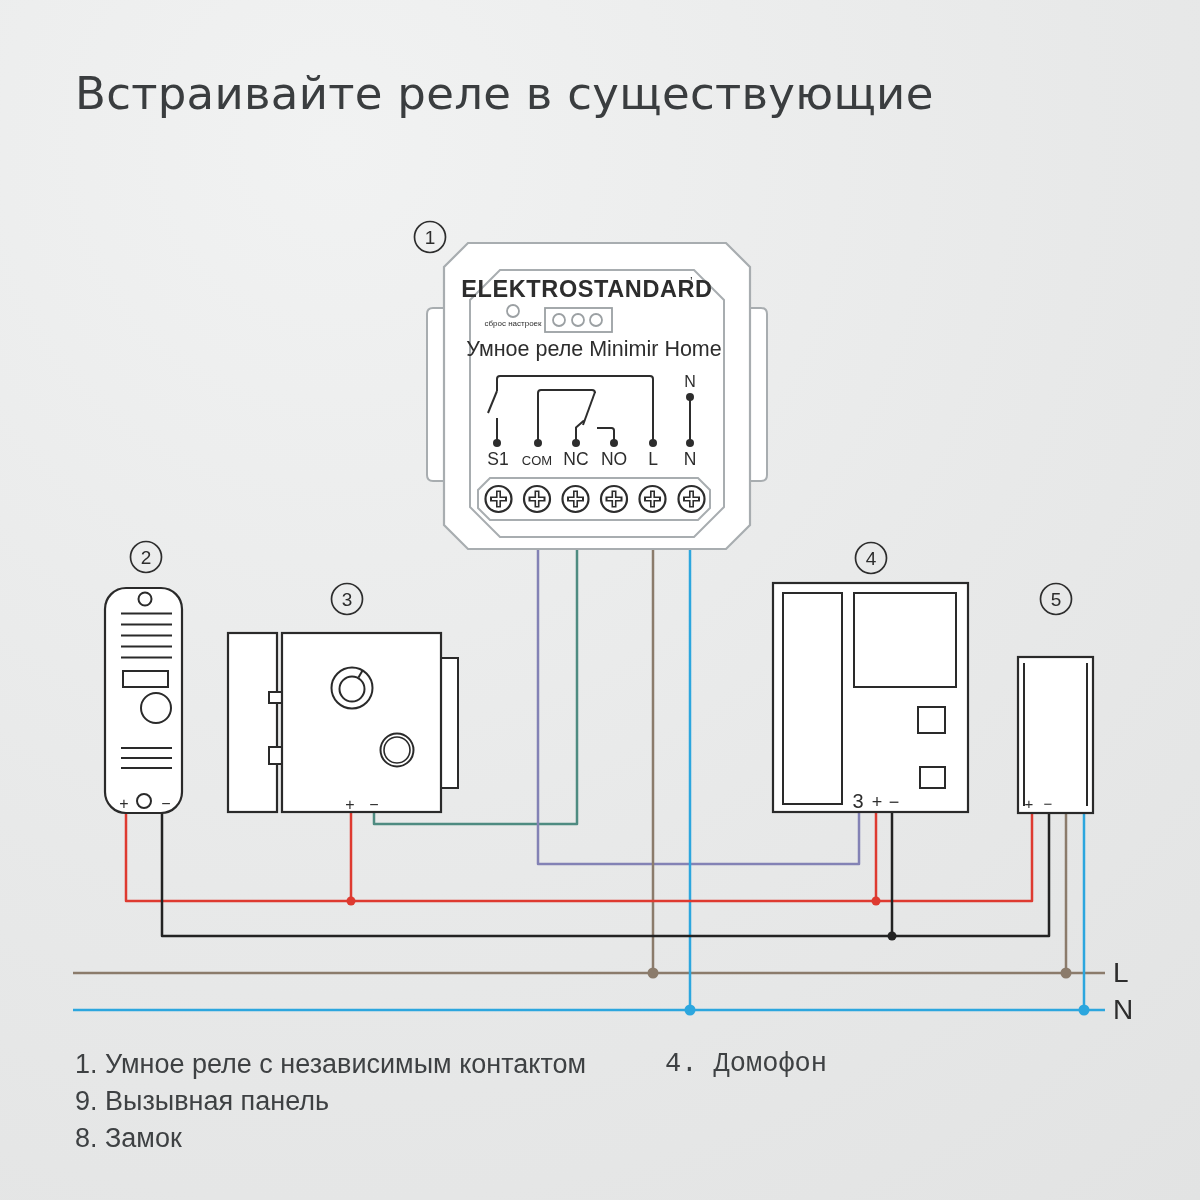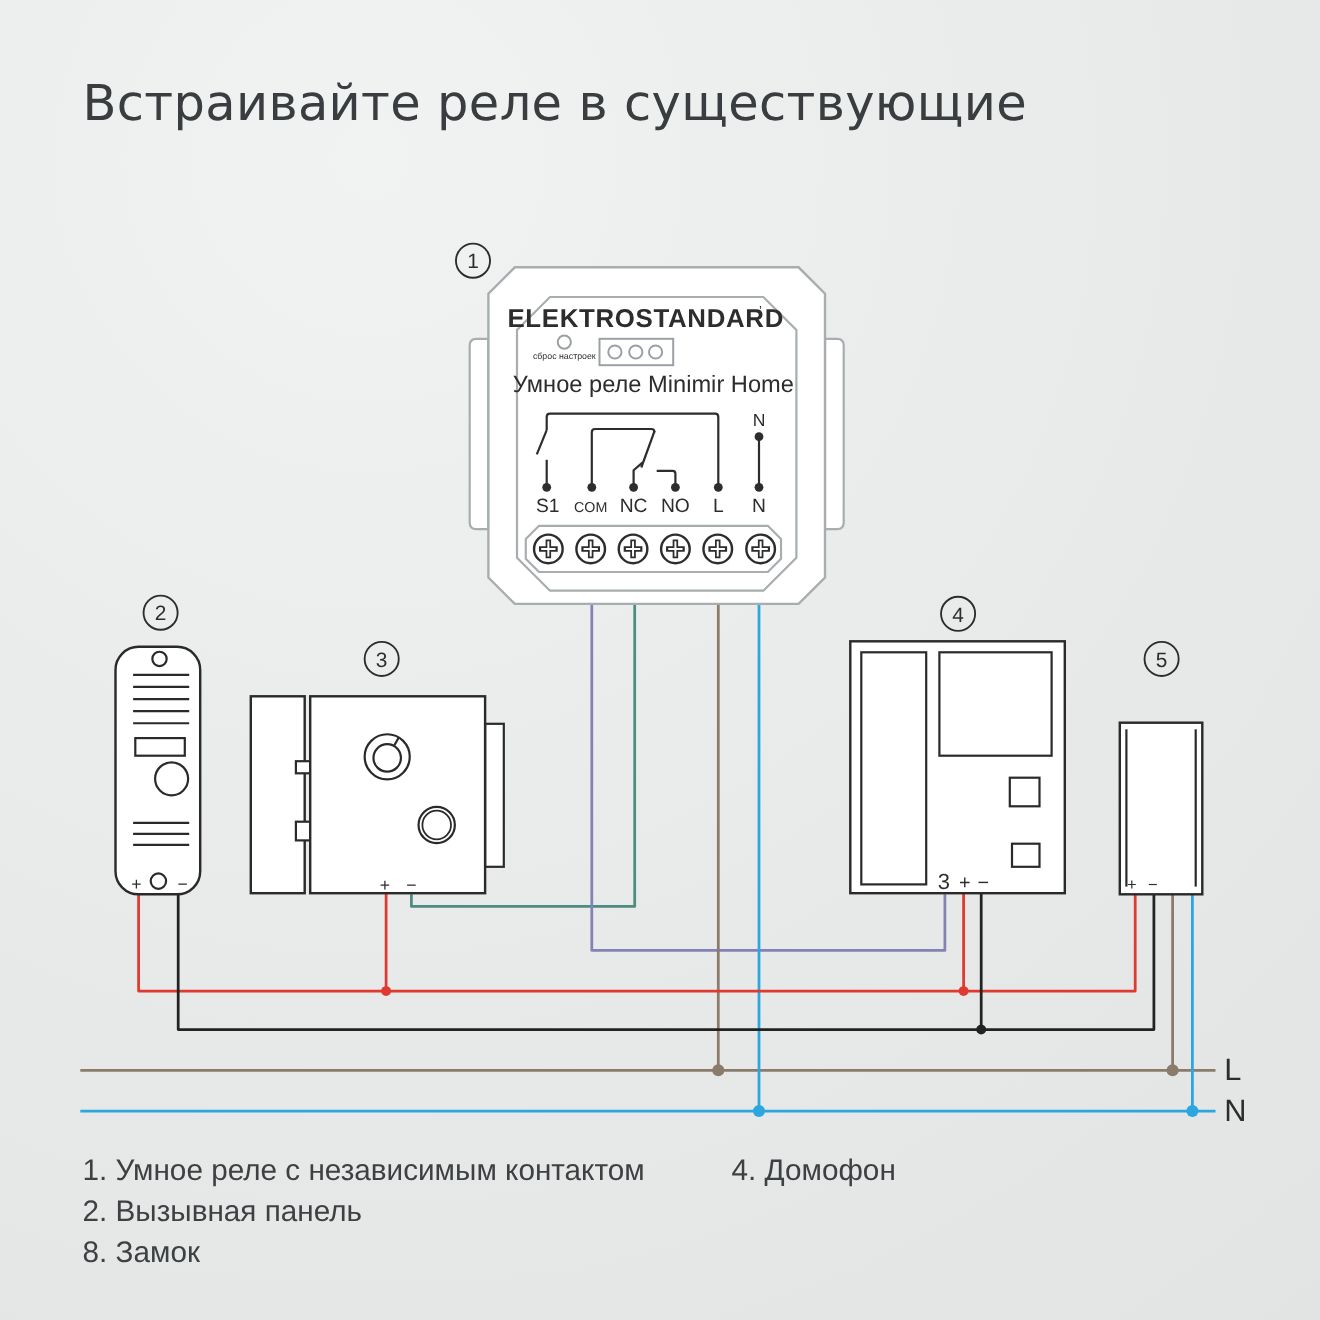--- a/index.html
+++ b/index.html
@@ -12,21 +12,21 @@
     position:absolute;left:75px;top:60px;
     font-family:"DejaVu Sans","Liberation Sans",sans-serif;
     font-size:45px;line-height:67px;font-weight:400;
     color:#3a3d3f;letter-spacing:.3px;
   }
   .legend{
     position:absolute;top:1046px;
     font-size:27px;line-height:37px;font-weight:400;color:#3e4143;
   }
   .legend.left{left:75px;}
-  .legend.right{left:665px;}
+  .legend.right{left:665px;font-family:Liberation Mono, monospace;}
   .legend div{white-space:nowrap;}
   svg{position:absolute;left:0;top:0;}
   svg text{font-family:"Liberation Sans","DejaVu Sans",sans-serif;fill:#2d2d2d;}
   .brand{font-weight:bold;letter-spacing:.6px;}
 </style>
 </head>
 <body>
 
 <div class="title">
   <div>Встраивайте реле в существующие</div>
@@ -217,18 +217,18 @@
     <path d="M1087,663 V806" stroke-width="2"></path>
     <text x="1029" y="809" font-size="15" text-anchor="middle" stroke="none">+</text>
     <text x="1048" y="809" font-size="15" text-anchor="middle" stroke="none">−</text>
     <circle cx="1056" cy="599" r="15.5" stroke="#2d2d2d" stroke-width="1.7"></circle>
     <text x="1056" y="606" font-size="19" text-anchor="middle" stroke="none">5</text>
   </g>
 </svg>
 
 <div class="legend left">
   <div>1. Умное реле с независимым контактом</div>
-  <div>2. Вызывная панель</div>
+  <div>9. Вызывная панель</div>
   <div>8. Замок</div>
 </div>
 <div class="legend right">
   <div>4. Домофон</div>
 </div>
 
 </body></html>

